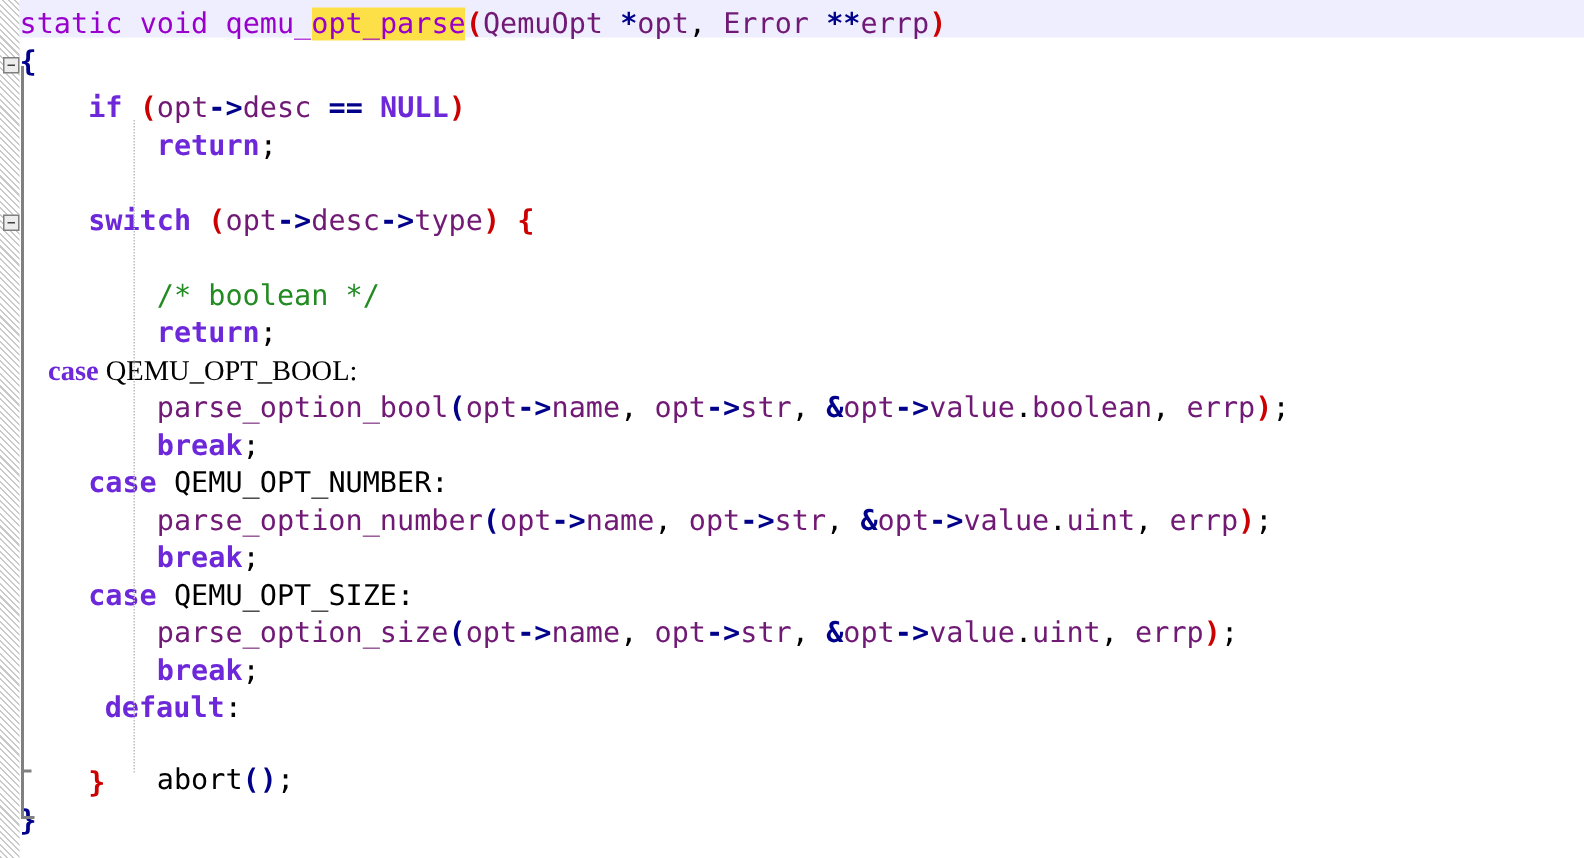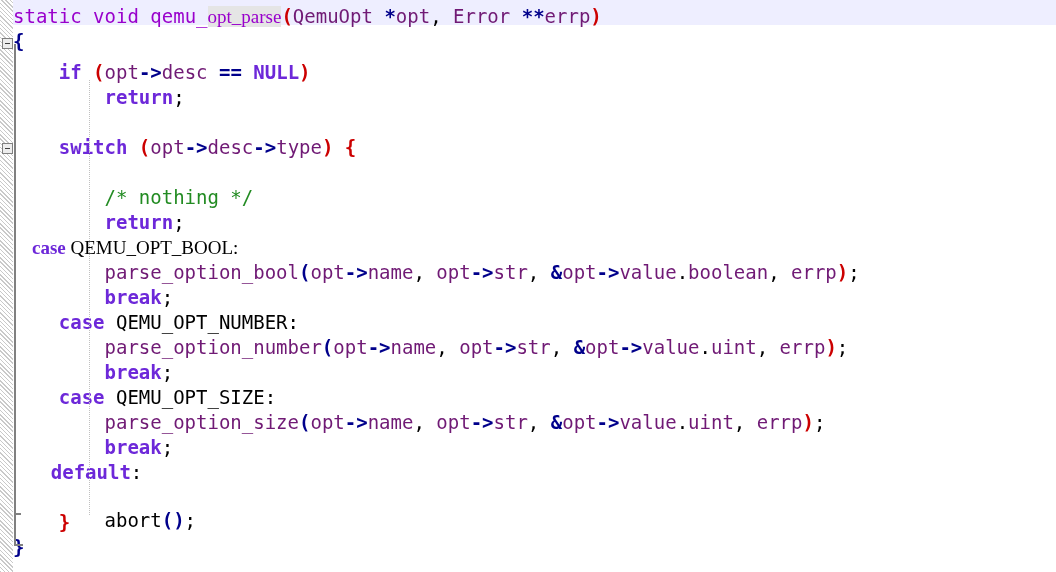--- a/index.html
+++ b/index.html
@@ -123,21 +123,21 @@
 
   
   .t-plain    { color: #000000; }
   .t-keyword  { color: #6d28d9; font-weight: bold; }
   .t-type     { color: #9900cc; }
   .t-ident    { color: #701a75; }
   .t-paren    { color: #cc0000; font-weight: bold; }
   .t-op       { color: #00008b; font-weight: bold; }
   .t-comment  { color: #228b22; }
   .t-funcparen{ color: #00008b; font-weight: bold; }
-  .t-sel      { background: #e5e5e5; font-family: Liberation Serif, serif; }
+  .t-sel      { background: #fde047; }
 </style>
 </head>
 <body>
 
 <div id="editor">
 
   <div class="gutter"></div>
 
   <div class="current-line-band"></div>
 
@@ -150,30 +150,30 @@
 
   <div class="indent-guide" style="left:89px; top:80px; height:435px;"></div>
 
   <div class="code-surface" id="code-surface">
       <div class="line" style="top: 4px; left: 13px;"><span class="t-type">static</span><span class="t-plain"> </span><span class="t-type">void</span><span class="t-plain"> </span><span class="t-type">qemu_</span><span class="t-type t-sel">opt_parse</span><span class="t-paren">(</span><span class="t-ident">QemuOpt</span><span class="t-plain"> </span><span class="t-op">*</span><span class="t-ident">opt</span><span class="t-plain">, </span><span class="t-ident">Error</span><span class="t-plain"> </span><span class="t-op">**</span><span class="t-ident">errp</span><span class="t-paren">)</span></div>
       <div class="line" style="top: 29px; left: 13px;"><span class="t-op">{</span></div>
       <div class="line" style="top: 60px; left: 13px;"><span class="t-plain">    </span><span class="t-keyword">if</span><span class="t-plain"> </span><span class="t-paren">(</span><span class="t-ident">opt</span><span class="t-op">-&gt;</span><span class="t-ident">desc</span><span class="t-plain"> </span><span class="t-op">==</span><span class="t-plain"> </span><span class="t-keyword">NULL</span><span class="t-paren">)</span></div>
       <div class="line" style="top: 85px; left: 13px;"><span class="t-plain">        </span><span class="t-keyword">return</span><span class="t-plain">;</span></div>
       <div class="line" style="top: 110px; left: 13px;"></div>
       <div class="line" style="top: 135px; left: 13px;"><span class="t-plain">    </span><span class="t-keyword">switch</span><span class="t-plain"> </span><span class="t-paren">(</span><span class="t-ident">opt</span><span class="t-op">-&gt;</span><span class="t-ident">desc</span><span class="t-op">-&gt;</span><span class="t-ident">type</span><span class="t-paren">)</span><span class="t-plain"> </span><span class="t-paren">{</span></div>
-      <div class="line" style="top: 185px; left: 13px;"><span class="t-plain">        </span><span class="t-comment">/* nothing */</span></div>
+      <div class="line" style="top: 185px; left: 13px;"><span class="t-plain">        </span><span class="t-comment">/* boolean */</span></div>
       <div class="line" style="top: 210px; left: 13px;"><span class="t-plain">        </span><span class="t-keyword">return</span><span class="t-plain">;</span></div>
       <div class="line" style="top: 235px; left: 13px; font-family: Liberation Serif, serif;"><span class="t-plain">    </span><span class="t-keyword">case</span><span class="t-plain"> QEMU_OPT_BOOL:</span></div>
       <div class="line" style="top: 260px; left: 13px;"><span class="t-plain">        </span><span class="t-ident">parse_option_bool</span><span class="t-funcparen">(</span><span class="t-ident">opt</span><span class="t-op">-&gt;</span><span class="t-ident">name</span><span class="t-plain">, </span><span class="t-ident">opt</span><span class="t-op">-&gt;</span><span class="t-ident">str</span><span class="t-plain">, </span><span class="t-op">&amp;</span><span class="t-ident">opt</span><span class="t-op">-&gt;</span><span class="t-ident">value</span><span class="t-plain">.</span><span class="t-ident">boolean</span><span class="t-plain">, </span><span class="t-ident">errp</span><span class="t-paren">)</span><span class="t-plain">;</span></div>
       <div class="line" style="top: 285px; left: 13px;"><span class="t-plain">        </span><span class="t-keyword">break</span><span class="t-plain">;</span></div>
       <div class="line" style="top: 310px; left: 13px;"><span class="t-plain">    </span><span class="t-keyword">case</span><span class="t-plain"> QEMU_OPT_NUMBER:</span></div>
       <div class="line" style="top: 335px; left: 13px;"><span class="t-plain">        </span><span class="t-ident">parse_option_number</span><span class="t-funcparen">(</span><span class="t-ident">opt</span><span class="t-op">-&gt;</span><span class="t-ident">name</span><span class="t-plain">, </span><span class="t-ident">opt</span><span class="t-op">-&gt;</span><span class="t-ident">str</span><span class="t-plain">, </span><span class="t-op">&amp;</span><span class="t-ident">opt</span><span class="t-op">-&gt;</span><span class="t-ident">value</span><span class="t-plain">.</span><span class="t-ident">uint</span><span class="t-plain">, </span><span class="t-ident">errp</span><span class="t-paren">)</span><span class="t-plain">;</span></div>
       <div class="line" style="top: 360px; left: 13px;"><span class="t-plain">        </span><span class="t-keyword">break</span><span class="t-plain">;</span></div>
       <div class="line" style="top: 385px; left: 13px;"><span class="t-plain">    </span><span class="t-keyword">case</span><span class="t-plain"> QEMU_OPT_SIZE:</span></div>
       <div class="line" style="top: 410px; left: 13px;"><span class="t-plain">        </span><span class="t-ident">parse_option_size</span><span class="t-funcparen">(</span><span class="t-ident">opt</span><span class="t-op">-&gt;</span><span class="t-ident">name</span><span class="t-plain">, </span><span class="t-ident">opt</span><span class="t-op">-&gt;</span><span class="t-ident">str</span><span class="t-plain">, </span><span class="t-op">&amp;</span><span class="t-ident">opt</span><span class="t-op">-&gt;</span><span class="t-ident">value</span><span class="t-plain">.</span><span class="t-ident">uint</span><span class="t-plain">, </span><span class="t-ident">errp</span><span class="t-paren">)</span><span class="t-plain">;</span></div>
       <div class="line" style="top: 435px; left: 13px;"><span class="t-plain">        </span><span class="t-keyword">break</span><span class="t-plain">;</span></div>
-      <div class="line" style="top: 460px; left: 5px;"><span class="t-plain">    </span><span class="t-keyword">default</span><span class="t-plain">:</span></div>
+      <div class="line" style="top: 460px; left: 24px;"><span class="t-plain">    </span><span class="t-keyword">default</span><span class="t-plain">:</span></div>
       <div class="line" style="top: 508px; left: 13px;"><span class="t-plain">        </span><span class="t-plain">abort</span><span class="t-funcparen">()</span><span class="t-plain">;</span></div>
       <div class="line" style="top: 510px; left: 13px;"><span class="t-plain">    </span><span class="t-paren">}</span></div>
       <div class="line" style="top: 535px; left: 13px;"><span class="t-op">}</span></div>
     </div>
 
 </div>
 
 </body></html>

